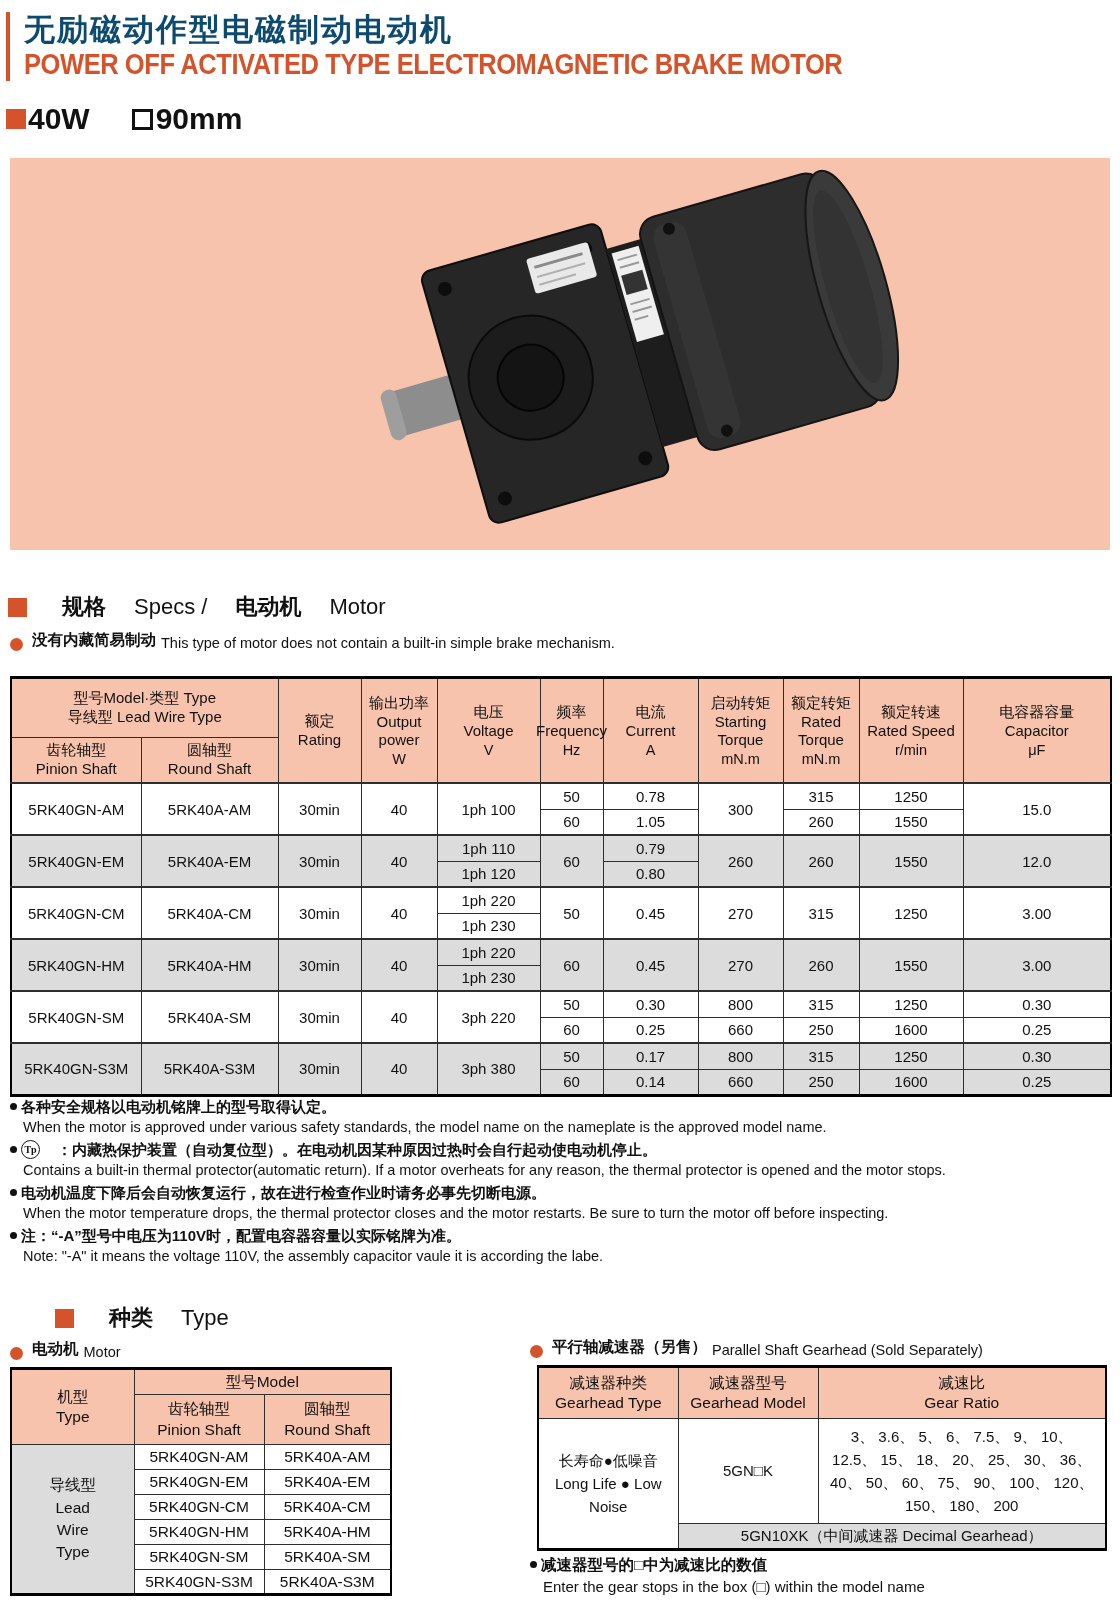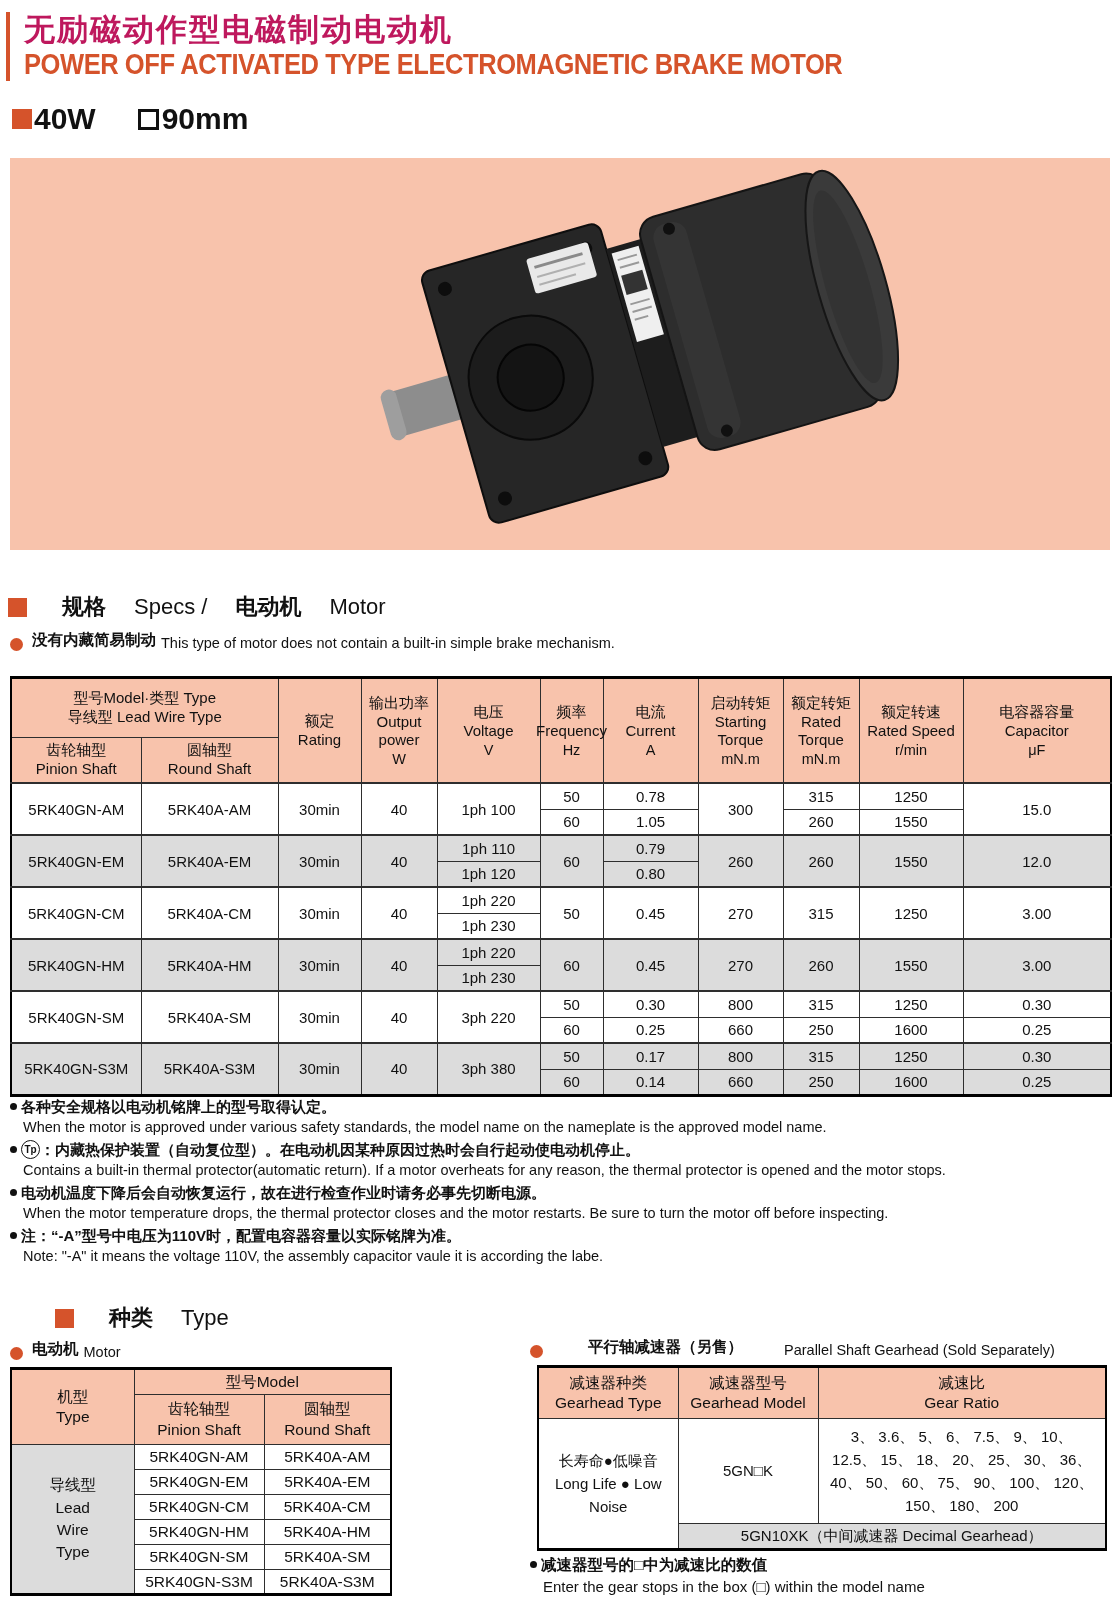--- a/index.html
+++ b/index.html
@@ -1,25 +1,25 @@
 <!DOCTYPE html>
 <html><head>
 <meta charset="utf-8">
 <style>
   html,body { margin:0; padding:0; background:#ffffff; }
   body { font-family:"Liberation Sans", sans-serif; color:#111; }
   .page { position:relative; width:1120px; height:1612px; background:#fff; overflow:hidden; }
 
   
   .title-block { position:absolute; left:6px; top:12px; border-left:4px solid #D5532B; padding-left:14px; }
-  .title-cn { color:#be185d; font-size:31px; font-weight:bold; line-height:1.15; letter-spacing:2px; white-space:nowrap; }
+  .title-cn { color:#0c4a6e; font-size:31px; font-weight:bold; line-height:1.15; letter-spacing:2px; white-space:nowrap; }
   .title-en { color:#D5532B; font-size:29px; font-weight:bold; line-height:1.15; white-space:nowrap;
               transform:scaleX(.88); transform-origin:left center; letter-spacing:-0.5px; }
 
-  .size-line { position:absolute; left:12px; top:102px; display:flex; align-items:center; font-weight:bold; font-size:30px; }
+  .size-line { position:absolute; left:6px; top:102px; display:flex; align-items:center; font-weight:bold; font-size:30px; }
   .sq-solid { width:20px; height:20px; background:#D5532B; margin-right:2px; }
   .sq-open  { width:15px; height:15px; background:#fff; border:3px solid #111; margin:0 3px 0 42px; }
 
   
   .hero { position:absolute; left:10px; top:158px; width:1100px; height:392px; background:#F8C3AC; }
 
   
   .sec-head { position:absolute; display:flex; align-items:center; font-size:22px;gap:28px; }
   .sec-sq { width:19px; height:19px; background:#D5532B; margin-right:7px; }
   .sec-b { font-weight:bold; }
@@ -47,21 +47,21 @@
   .spec td { font-size:15px; }
   .spec tr.rt td { border-top:2px solid #2e2e2e; }
 
   
   .notes { position:absolute; left:10px; top:1096px; width:1100px; }
   .note { margin-bottom:1px; }
   .note-cn { display:flex; align-items:center; font-weight:bold; font-size:15px; line-height:21px; }
   .note-dot { width:7px; height:7px; border-radius:50%; background:#111; margin-right:4px; flex:0 0 auto; }
   .note-en { font-size:14.5px; font-weight:normal; line-height:21px; padding-left:13px; }
   .tp-circ { display:inline-flex; align-items:center; justify-content:center; width:17px; height:17px;
-             border:1.5px solid #111; border-radius:50%; font-size:10px; font-weight:bold; margin-right:0; flex:0 0 auto; }
+             border:1.5px solid #111; border-radius:50%; font-size:10px; font-weight:bold; margin-right:17px; flex:0 0 auto;font-family:Liberation Serif, serif; }
 
   
   .mt { left:10px; top:1367px; width:380px; font-size:15.5px;
         border:2px solid #000; border-top-width:3px; border-bottom-width:3px; }
   .mt th { font-size:15.5px; line-height:1.3; }
   .mt tr.h1 { height:26px; }
   .mt tr.h2 { height:50px; }
   .mt tr.dr { height:25px; }
   .lead-cell { background:#DCDCDC; font-size:15.5px; line-height:1.45; }
 
@@ -432,21 +432,21 @@
       <td>5RK40GN-SM</td>
       <td>5RK40A-SM</td>
     </tr>
     <tr class="dr">
       <td>5RK40GN-S3M</td>
       <td>5RK40A-S3M</td>
     </tr>
   </tbody>
     </table>
 
-  <div class="bullet-line" style="left:530px; top:1337px;gap:36px;">
+  <div class="bullet-line" style="left:530px; top:1337px;">
     <span class="dot"></span>
     <span class="bl-cn">平行轴减速器（另售）</span>
     <span class="bl-en">Parallel Shaft Gearhead (Sold Separately)</span>
   </div>
 
   <table class="gh">
     <colgroup>
         <col style="width:140px">
         <col style="width:140px">
         <col style="width:288px">

